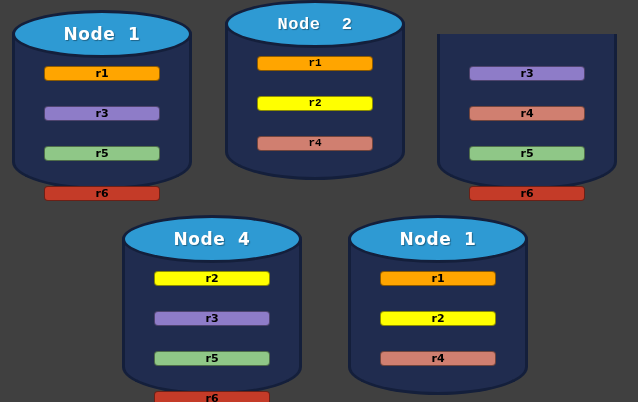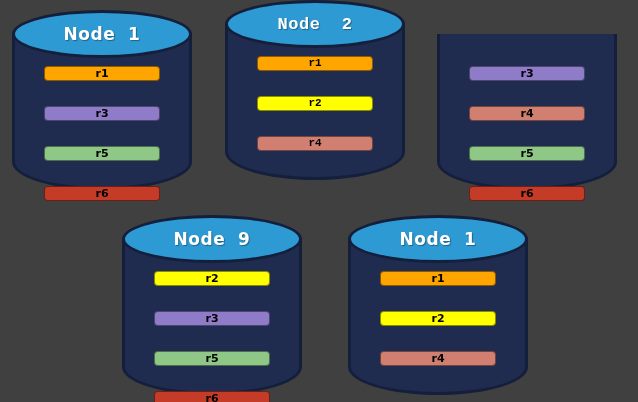--- a/index.html
+++ b/index.html
@@ -114,21 +114,21 @@
       <div class="bar" style="background-color: rgb(142, 124, 200);">r3</div>
       <div class="bar" style="background-color: rgb(208, 127, 112);">r4</div>
       <div class="bar" style="background-color: rgb(143, 199, 135);">r5</div>
       <div class="bar" style="background-color: rgb(196, 59, 40);">r6</div>
     </div>
   </div>
 
   <div class="cylinder" style="left:122px; top:215px;">
     <div class="cyl-body"></div>
     <div class="cyl-top">
-      <span class="cyl-label">Node  9</span>
+      <span class="cyl-label">Node  4</span>
     </div>
     <div class="bars">
       <div class="bar" style="background-color: rgb(255, 255, 0);">r2</div>
       <div class="bar" style="background-color: rgb(142, 124, 200);">r3</div>
       <div class="bar" style="background-color: rgb(143, 199, 135);">r5</div>
       <div class="bar" style="background-color: rgb(196, 59, 40);">r6</div>
     </div>
   </div>
 
   <div class="cylinder" style="left:348px; top:215px;">

